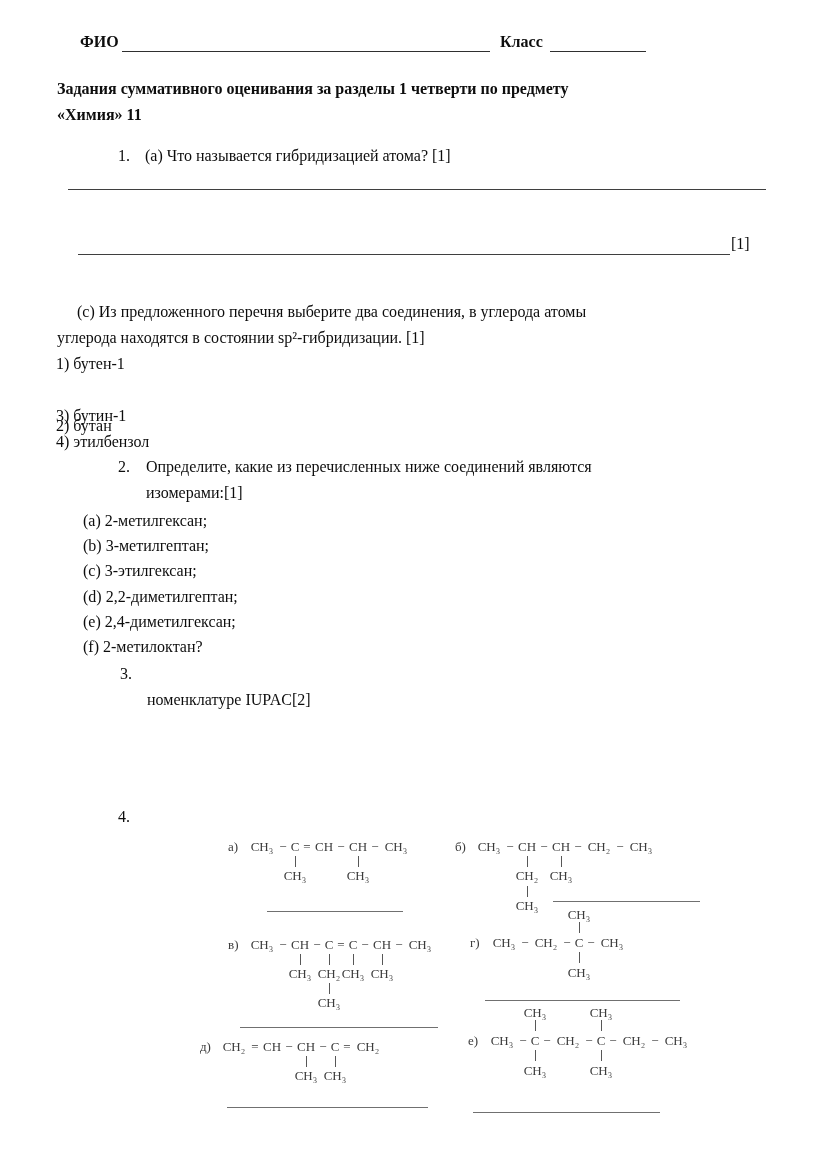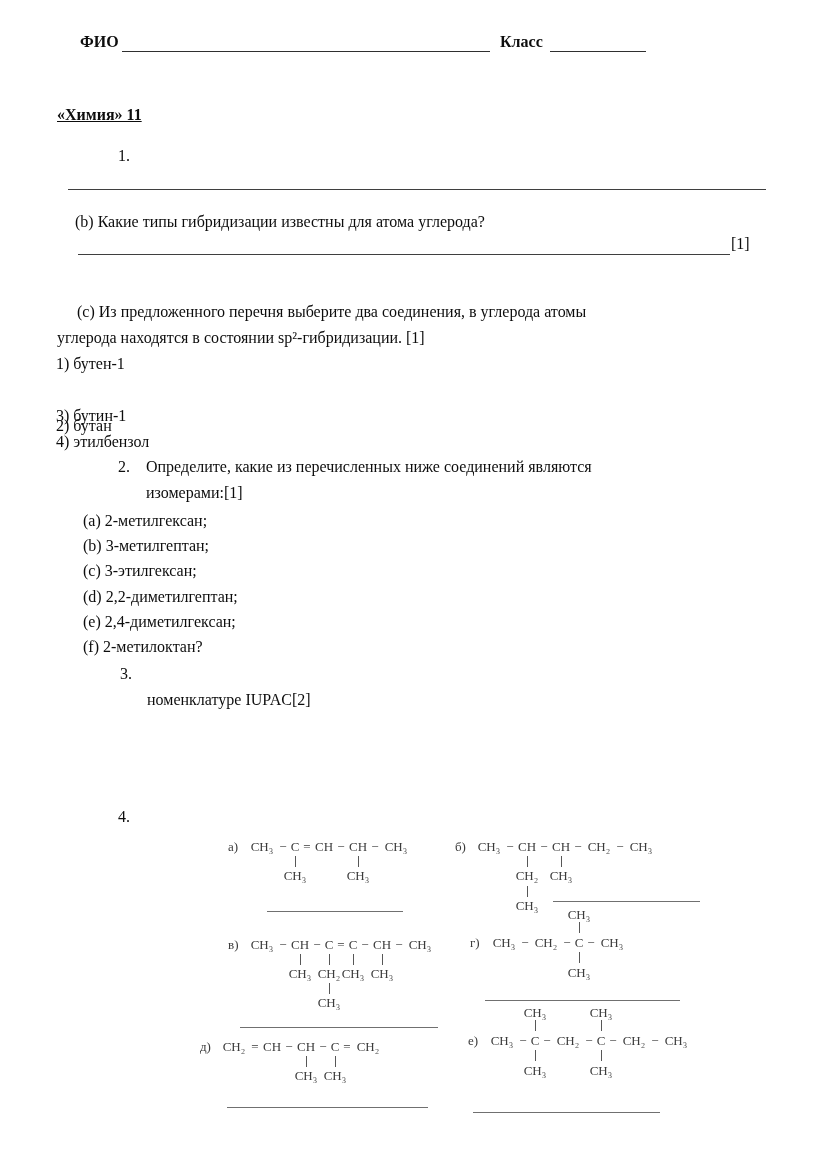--- a/index.html
+++ b/index.html
@@ -21,26 +21,27 @@
 </head>
 <body>
 
 <div id="page">
 
   <span class="abs doc bold" style="left:80px;top:33px;">ФИО</span>
   <div class="blank-line" style="left:122px;top:51px;width:368px;"></div>
   <span class="abs doc bold" style="left:500px;top:33px;">Класс</span>
   <div class="blank-line" style="left:550px;top:51px;width:96px;"></div>
 
-  <span class="abs doc bold" style="left:57px;top:106px;text-decoration:underline;">«Химия» 11</span>
+  <span class="abs doc bold" style="left:57px;top:80px;">Задания суммативного оценивания за разделы 1 четверти по предмету</span>
+  <span class="abs doc bold" style="left:57px;top:106px;">«Химия» 11</span>
 
   <span class="abs doc" style="left:118px;top:147px;">1.</span>
+  <span class="abs doc" style="left:145px;top:147px;">(a) Что называется гибридизацией атома? [1]</span>
   <div class="blank-line" style="left:68px;top:189px;width:698px;border-top-color:#3f3f3f;"></div>
 
-  <span class="abs doc" style="left:75px;top:213px;">(b) Какие типы гибридизации известны для атома углерода?</span>
   <div class="blank-line" style="left:78px;top:254px;width:652px;border-top-color:#3f3f3f;"></div>
   <span class="abs doc" style="left:731px;top:235px;">[1]</span>
 
   <span class="abs doc" style="left:77px;top:303px;">(c) Из предложенного перечня выберите два соединения, в углерода атомы</span>
   <span class="abs doc" style="left:57px;top:329px;">углерода находятся в состоянии sp²-гибридизации. [1]</span>
   <span class="abs doc" style="left:56px;top:355px;">1) бутен-1</span>
   <span class="abs doc" style="left:56px;top:381px;margin-top:36px;">2) бутан</span>
   <span class="abs doc" style="left:56px;top:407px;">3) бутин-1</span>
   <span class="abs doc" style="left:56px;top:433px;">4) этилбензол</span>
 

